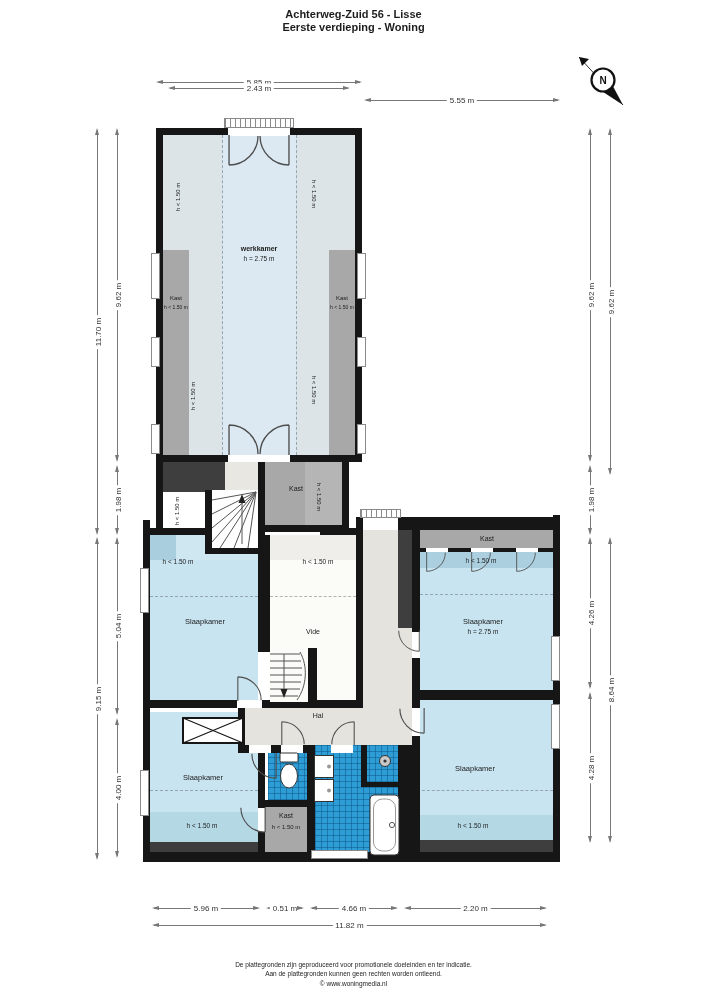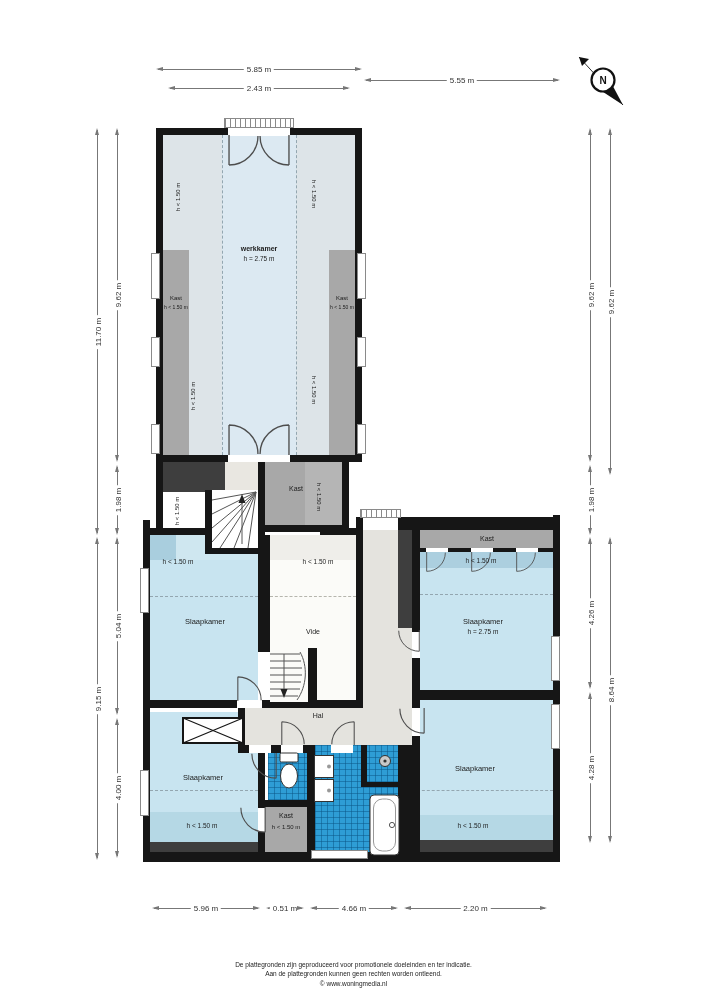--- a/index.html
+++ b/index.html
@@ -42,20 +42,22 @@
   .dimv .tx{position:absolute;top:50%;left:4.5px;transform:translate(-50%,-50%) rotate(-90deg);background:#fff;
             padding:0 3px;font-size:8px;color:#333;white-space:nowrap}
   .title{position:absolute;left:0;right:0;text-align:center;font-weight:bold;font-size:11px}
   .footer{position:absolute;left:0;right:0;text-align:center;font-size:6.5px;color:#222;line-height:1.45}
 </style>
 </head>
 <body>
 
 <div class="page">
 
+  <div class="title" style="top:8px">Achterweg-Zuid 56 - Lisse</div>
+  <div class="title" style="top:21px">Eerste verdieping - Woning</div>
 
   <svg class="a" style="left:573px;top:50px" width="56" height="62" viewBox="0 0 56 62">
     <line x1="6" y1="7" x2="50" y2="55" stroke="#333" stroke-width="1"></line>
     <polygon points="6,7 16,9 9,16" fill="#111"></polygon>
     <polygon points="50,55 24,38 35,27" fill="#111"></polygon>
     <circle cx="30" cy="30" r="11.5" fill="#fff" stroke="#111" stroke-width="2.2"></circle>
     <text x="30" y="33.5" font-size="10" font-weight="bold" text-anchor="middle" fill="#111" font-family="Liberation Sans, sans-serif">N</text>
   </svg>
 
   <div class="fill" style="left:163px;top:135px;width:192px;height:320px;background:#dce9f2"></div>
@@ -277,29 +279,29 @@
 
   <div class="lbl" style="left:203px;top:778px">Slaapkamer</div>
   <div class="lbl s65" style="left:202px;top:826px">h &lt; 1.50 m</div>
 
   <div class="lbl" style="left:475px;top:769px">Slaapkamer</div>
   <div class="lbl s65" style="left:473px;top:826px">h &lt; 1.50 m</div>
 
   <div class="lbl s7" style="left:286px;top:816px">Kast</div>
   <div class="lbl s6" style="left:286px;top:828px">h &lt; 1.50 m</div>
 
-  <div class="dimh" style="left:156px;top:65px;width:206px">
+  <div class="dimh" style="left:156px;top:78px;width:206px">
       <i class="ln"></i>
       <span class="tx">5.85 m</span>
     </div>
   <div class="dimh" style="left:168px;top:84px;width:182px">
       <i class="ln"></i>
       <span class="tx">2.43 m</span>
     </div>
-  <div class="dimh" style="left:364px;top:76px;width:196px">
+  <div class="dimh" style="left:364px;top:96px;width:196px">
       <i class="ln"></i>
       <span class="tx">5.55 m</span>
     </div>
 
   <div class="dimv" style="left:93px;top:128px;height:407px">
       <i class="ln"></i>
       <span class="tx">11.70 m</span>
     </div>
   <div class="dimv" style="left:113px;top:128px;height:334px">
       <i class="ln"></i>
@@ -355,20 +357,24 @@
       <i class="ln"></i>
       <span class="tx">0.51 m</span>
     </div>
   <div class="dimh" style="left:310px;top:904px;width:88px">
       <i class="ln"></i>
       <span class="tx">4.66 m</span>
     </div>
   <div class="dimh" style="left:404px;top:904px;width:143px">
       <i class="ln"></i>
       <span class="tx">2.20 m</span>
+    </div>
+  <div class="dimh" style="left:152px;top:921px;width:395px">
+      <i class="ln"></i>
+      <span class="tx">11.82 m</span>
     </div>
 
   <div class="footer" style="top:960px">
     <div>De plattegronden zijn geproduceerd voor promotionele doeleinden en ter indicatie.</div>
     <div>Aan de plattegronden kunnen geen rechten worden ontleend.</div>
     <div>© www.woningmedia.nl</div>
   </div>
 </div>
 
 </body></html>

